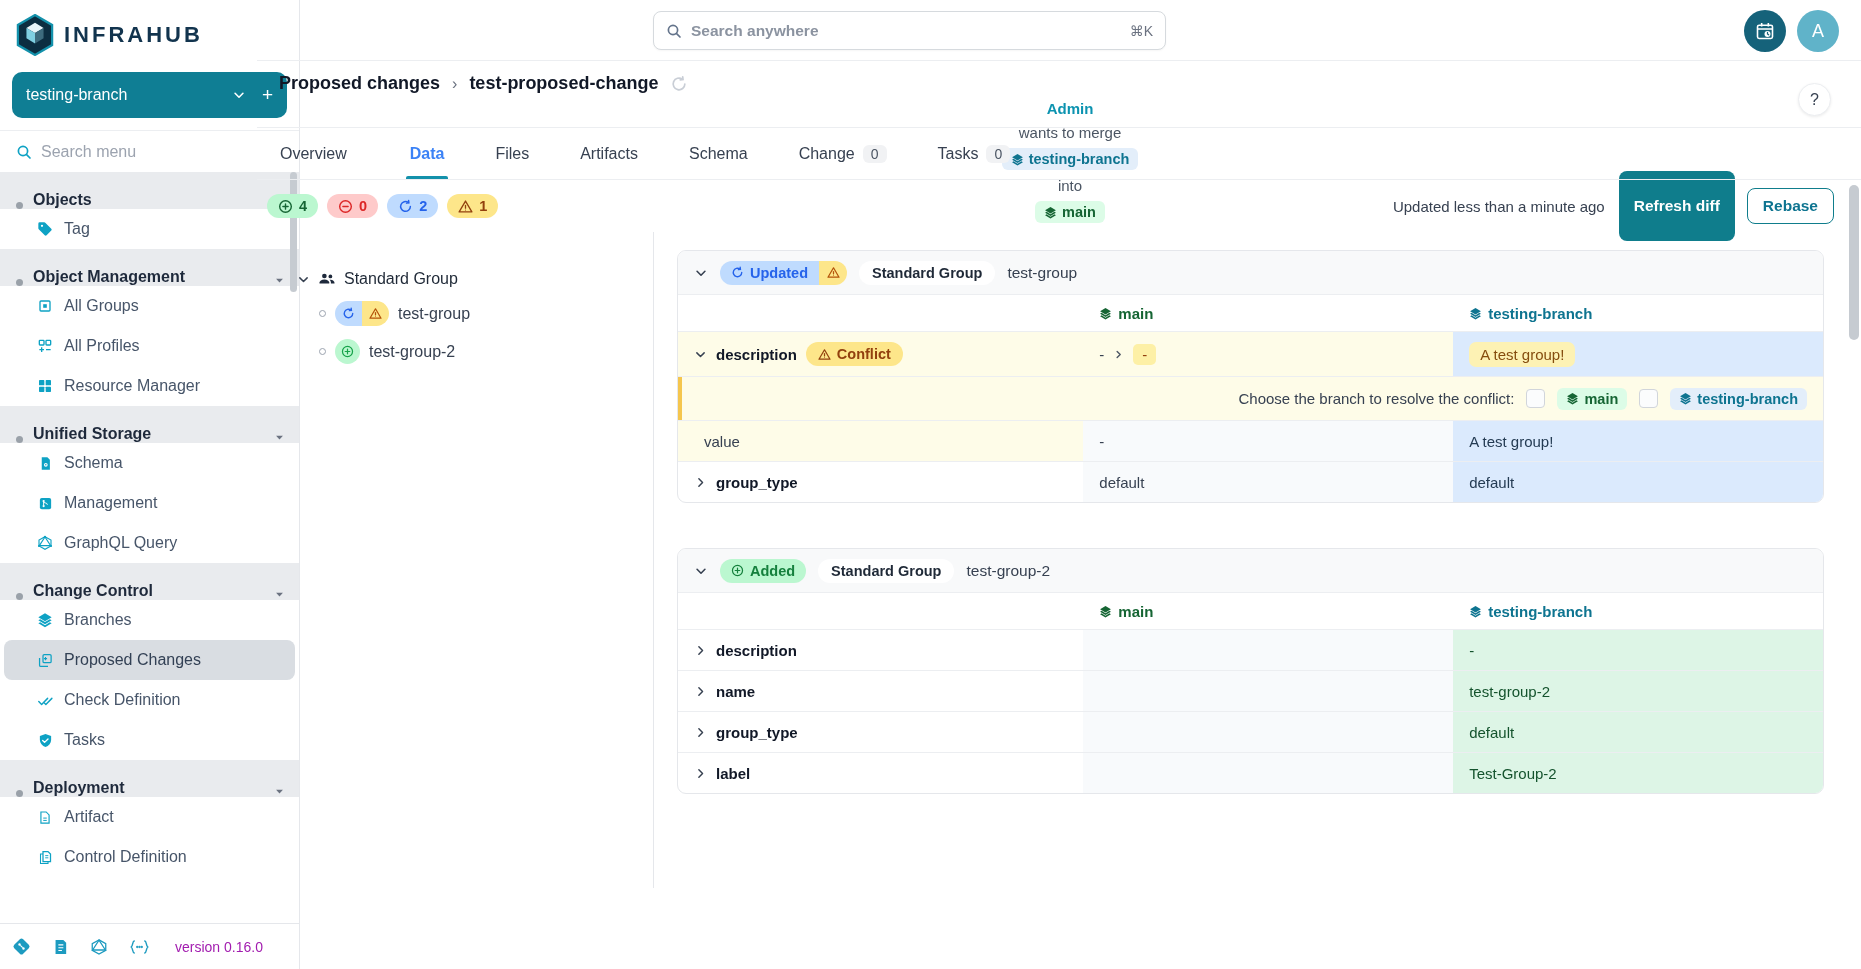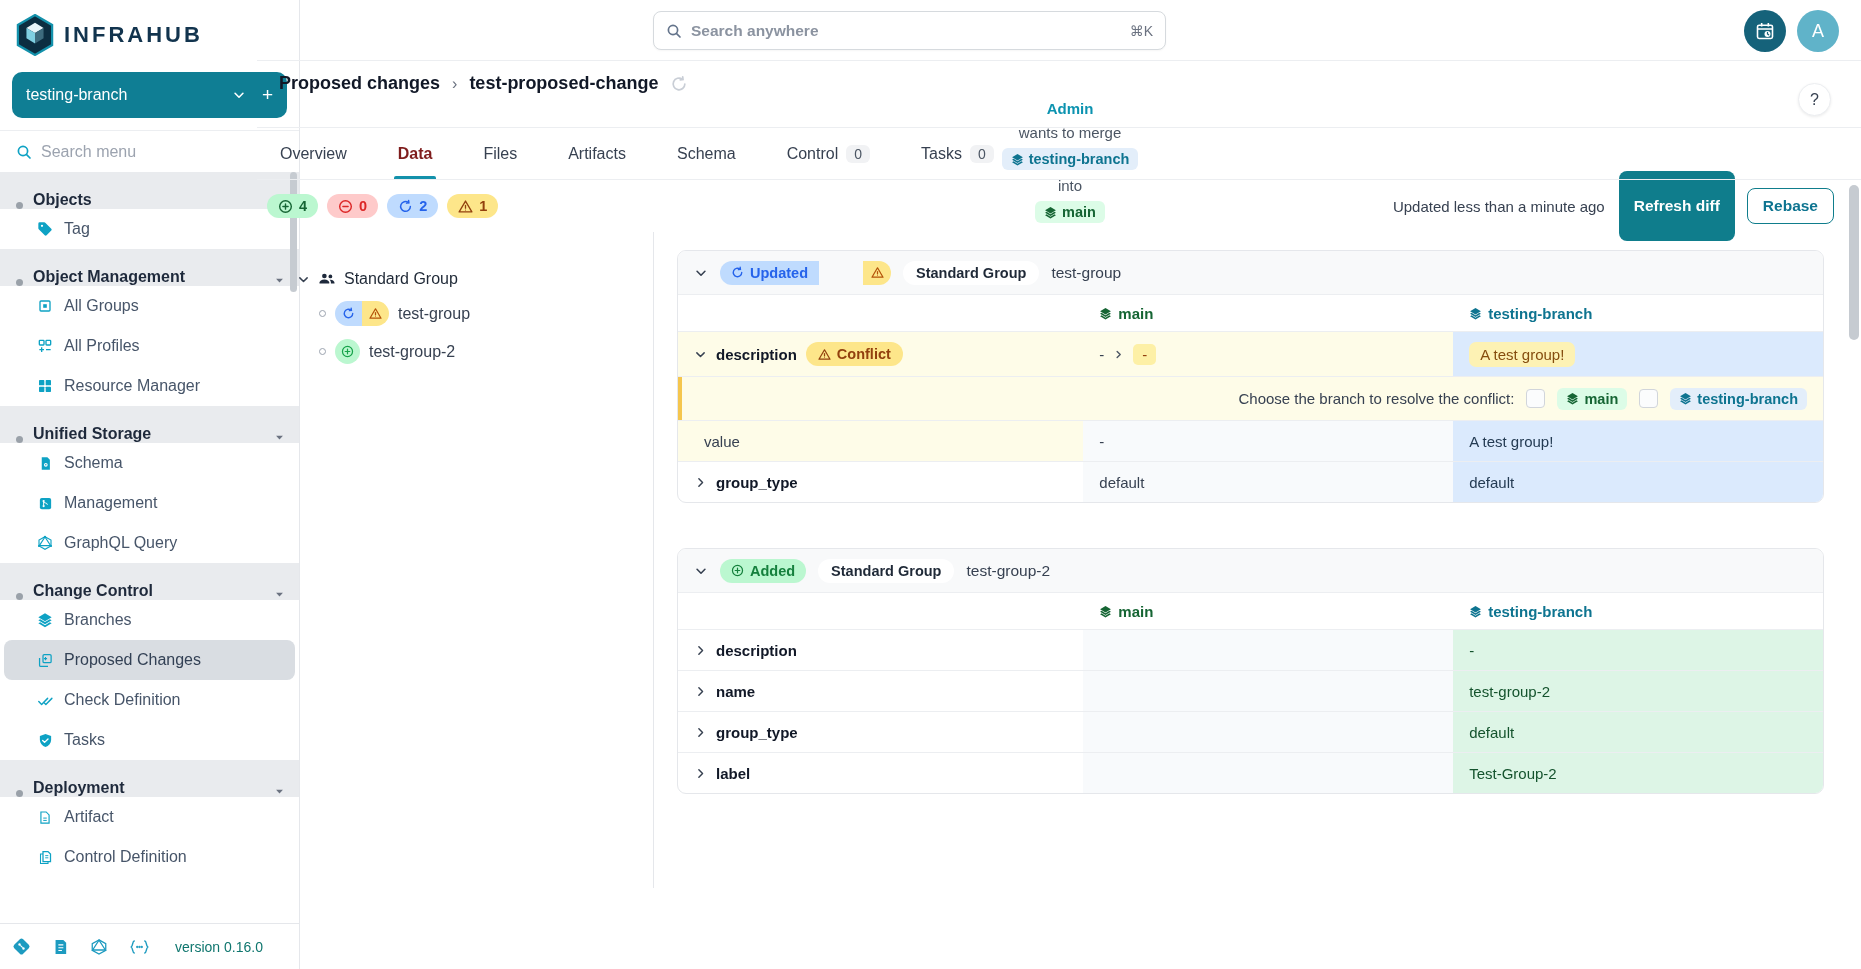--- a/index.html
+++ b/index.html
@@ -22,21 +22,21 @@
   .side-section-header { display:flex; align-items:flex-end; height:37px; background:#e9ebee; padding:0 14px 0 16px; }
   .side-section-header .dot { width:7px; height:7px; border-radius:50%; background:#9aa1a9; margin-right:10px; flex:0 0 auto; }
   .side-section-header .slabel { flex:1; font-size:16px; font-weight:600; color:#1e293b; }
   .side-section-header .schev { color:#6b7280; display:flex; }
   .side-item { display:flex; align-items:center; gap:10px; height:40px; padding:0 10px 0 36px; font-size:16px; color:#475569; cursor:pointer; }
   .side-item .iicon { color:#0ea2c4; display:flex; width:18px; justify-content:center; flex:0 0 auto; }
   .side-item.active { background:#d9dde2; border-radius:8px; margin:0 4px; padding-left:32px; color:#334155; }
   .side-scroll-thumb { position:absolute; right:2px; top:0px; width:7px; height:120px; background:#c6cbd1; border-radius:4px; }
   .side-footer { border-top:1px solid #e5e7eb; height:46px; display:flex; align-items:center; gap:21px; padding:0 8px 0 12px; }
   .side-footer .ficon { color:#1d9bc0; display:flex; }
-  .side-footer .fver { font-size:14px; color:#0f766e; margin-left:4px; }
+  .side-footer .fver { font-size:14px; color:#a21caf; margin-left:4px; }
 
   
   .main { position:absolute; left:257px; top:0; right:0; bottom:0; }
   .topbar { position:relative; height:61px; border-bottom:1px solid #eceef1; }
   .gsearch { position:absolute; left:396px; top:11px; width:513px; height:39px; border:1px solid #d6dade; border-radius:8px; display:flex; align-items:center; gap:9px; padding:0 12px; box-shadow:0 1px 2px rgba(0,0,0,.04); color:#64748b; background:#fff; }
   .gsearch input { flex:1; border:none; outline:none; font-size:15.5px; color:#374151; font-family:inherit; background:transparent;font-weight:bold; }
   .gsearch input::placeholder { color:#8b93a0; }
   .gsearch .kbd { font-size:14px; color:#6b7280; }
   .top-actions { position:absolute; right:75px; top:10px; display:flex; gap:22px; }
   .circle-btn { width:42px; height:42px; border-radius:50%; border:none; cursor:pointer; display:flex; align-items:center; justify-content:center; }
@@ -52,21 +52,21 @@
   .merge-line { display:flex; align-items:center; gap:7px; margin-top:6px; font-size:15px; color:#4b5563;flex-direction:column; }
   .merge-author { color:#0c93b0; font-weight:700; }
   .branch-badge { display:inline-flex; align-items:center; gap:5px; border-radius:6px; padding:3px 9px; font-size:14.5px; font-weight:600; }
   .bb-blue { background:#e3eefa; color:#0e7490; }
   .bb-green { background:#dcfce7; color:#166534; }
   .help-btn { position:absolute; right:30px; top:22px; width:33px; height:33px; border-radius:50%; background:#fff; border:1px solid #eceef1; box-shadow:0 1px 3px rgba(0,0,0,.08); font-size:16px; color:#374151; cursor:pointer; font-family:inherit; }
 
   
   .tabs { position:relative; height:52px; border-bottom:1px solid #eceef1; display:flex; align-items:center; gap:51px; padding:0 0 0 23px; }
   .tab { position:relative; height:100%; display:flex; align-items:center; gap:8px; font-size:16px; color:#374151; cursor:pointer; }
-  .tab.active { color:#7f1d1d; font-weight:600; }
+  .tab.active { color:#3b82f6; font-weight:600;margin-left:12px; }
   .tab.active::after { content:""; position:absolute; left:-4px; right:-4px; bottom:0; height:3px; background:#1391ab; border-radius:2px 2px 0 0; }
   .tab .count { background:#f1f2f4; color:#4b5563; font-size:14px; border-radius:6px; padding:1px 8px; font-weight:400; }
 
   
   .toolbar { height:52px; display:flex; align-items:center; padding:0 27px 0 10px; }
   .counters { display:flex; gap:9px; }
   .cpill { display:inline-flex; align-items:center; gap:6px; border-radius:999px; padding:4px 11px; font-size:14.5px; font-weight:600; }
   .c-add { background:#bbf7d0; color:#166534; }
   .c-rem { background:#fecaca; color:#dc2626; }
   .c-upd { background:#bfdbfe; color:#2563eb; }
@@ -87,21 +87,21 @@
   .minipill .seg { width:27px; height:25px; display:flex; align-items:center; justify-content:center; }
   .seg-blue { background:#bfdbfe; color:#2563eb; }
   .seg-yellow { background:#fde68a; color:#b45309; }
   .minicircle { width:25px; height:25px; border-radius:50%; background:#bbf7d0; color:#16a34a; display:flex; align-items:center; justify-content:center; }
 
   .diff-area { flex:1; padding:18px 37px 0 23px; }
   .diff-panel { border:1px solid #e5e7eb; border-radius:9px; overflow:hidden; background:#fff; }
   .diff-panel + .diff-panel { margin-top:45px; }
   .dp-header { display:flex; align-items:center; gap:12px; height:44px; background:#f8f9fa; border-bottom:1px solid #eceef1; padding:0 16px; }
   .dp-chev { color:#374151; display:flex; cursor:pointer; }
-  .status-pill { display:inline-flex; align-items:stretch; border-radius:999px; overflow:hidden;gap:44px; }
+  .status-pill { display:inline-flex; align-items:stretch; border-radius:999px; overflow:hidden; }
   .status-pill .main-seg { display:flex; align-items:center; gap:6px; padding:4px 11px; font-size:14.5px; font-weight:600; }
   .sp-blue .main-seg { background:#bfdbfe; color:#2563eb; }
   .sp-green .main-seg { background:#bbf7d0; color:#15803d; }
   .status-pill .warn-seg { display:flex; align-items:center; justify-content:center; width:28px; background:#fde68a; color:#b45309; }
   .kind-pill { background:#fff; border-radius:999px; padding:4px 13px; font-size:14.5px; font-weight:700; color:#1f2937; }
   .obj-name { font-size:15.5px; color:#374151; }
 
   .grid-row { display:grid; grid-template-columns:35.4% 32.3% 32.3%; border-bottom:1px solid #eceef1; }
   .grid-row:last-child { border-bottom:none; }
   .cell { display:flex; align-items:center; padding:0 16px; min-height:40px; font-size:15px; color:#374151; }
@@ -458,21 +458,21 @@
       <div class="tab">
           <span>Files</span>
         </div>
       <div class="tab">
           <span>Artifacts</span>
         </div>
       <div class="tab">
           <span>Schema</span>
         </div>
       <div class="tab">
-          <span>Control</span>
+          <span>Change</span>
           <span class="count">0</span>
         </div>
       <div class="tab">
           <span>Tasks</span>
           <span class="count">0</span>
         </div>
     </nav>
 
     <div class="toolbar">
       <div class="counters">

